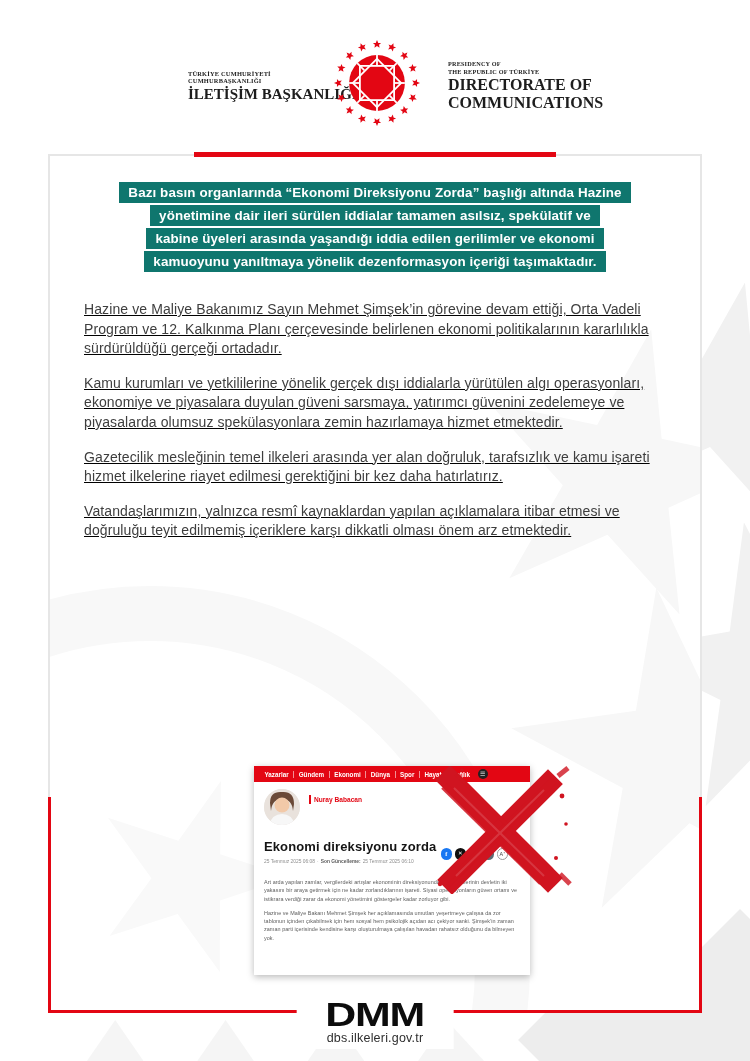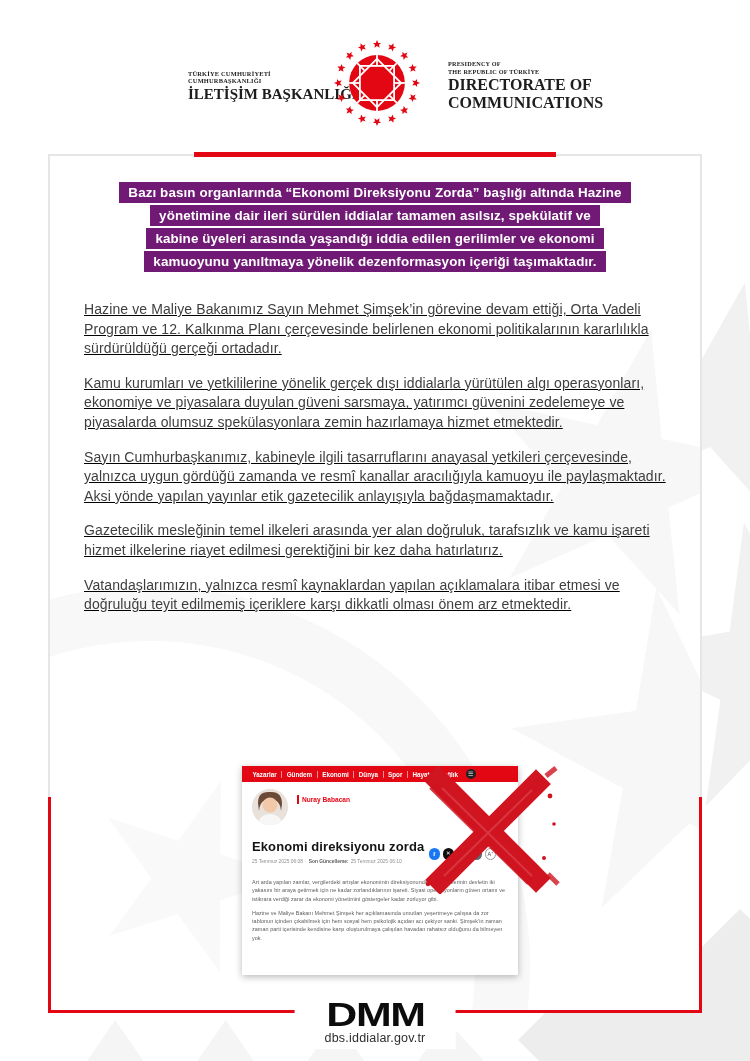--- a/index.html
+++ b/index.html
@@ -43,29 +43,29 @@
   .accent-top { position:absolute; top:-4px; left:50%; transform:translateX(-50%);
                 width:362px; height:5px; background:#e30613; z-index:3; }
   .accent-left { position:absolute; left:-2px; top:641px; bottom:-2px; width:3px; background:#e30613; z-index:3; }
   .accent-right { position:absolute; right:-2px; top:641px; bottom:-2px; width:3px; background:#e30613; z-index:3; }
   .accent-bottom { position:absolute; left:-2px; right:-2px; bottom:-2px; height:3px; background:#e30613; z-index:3; }
 
   .card-content { position:relative; z-index:2; width:100%; height:100%; }
 
   
   .highlight { position:absolute; top:26px; left:0; width:100%; text-align:center; }
-  .hl-line { display:block; margin:0 auto 2px; width:fit-content; background:#701a75; color:#ffffff;
+  .hl-line { display:block; margin:0 auto 2px; width:fit-content; background:#0f766e; color:#ffffff;
              font-size:13.4px; font-weight:bold; line-height:16px; padding:2.5px 9px; letter-spacing:.1px; }
 
   
   .paragraphs { position:absolute; top:144px; left:34px; width:586px;text-decoration:underline; }
   .paragraphs p { font-size:14px; line-height:19.6px; color:#3e3e3e; margin-bottom:15px; letter-spacing:.1px; }
 
   
-  .news { position:absolute; left:192px; top:610px; width:276px; height:209px;
+  .news { position:absolute; left:204px; top:610px; width:276px; height:209px;
           background:#ffffff; box-shadow:0 2px 7px rgba(0,0,0,.28); }
   .news-nav { display:flex; align-items:center; height:16px; background:#e30613; padding:0 6px; }
   .news-nav .nav-item { color:#ffffff; font-size:6.3px; font-weight:bold; padding:0 4.5px; white-space:nowrap; }
   .news-nav .nav-item + .nav-item { border-left:.5px solid rgba(255,255,255,.55); }
   .menu-btn { width:10px; height:10px; border-radius:50%; background:#222222; color:#ffffff;
               font-size:6px; line-height:10px; text-align:center; margin-left:3px; }
   .news-body { position:relative; padding:7px 10px 0; }
   .author-row { display:flex; align-items:flex-start; }
   .avatar { width:36px; height:36px; border-radius:50%; overflow:hidden; flex:0 0 36px; background:#e9e4e0; }
   .author-name { display:flex; align-items:center; margin:6px 0 0 9px; }
@@ -171,21 +171,20 @@
     <div class="highlight">
       <span class="hl-line">Bazı basın organlarında “Ekonomi Direksiyonu Zorda” başlığı altında Hazine</span>
       <span class="hl-line">yönetimine dair ileri sürülen iddialar tamamen asılsız, spekülatif ve</span>
       <span class="hl-line">kabine üyeleri arasında yaşandığı iddia edilen gerilimler ve ekonomi</span>
       <span class="hl-line">kamuoyunu yanıltmaya yönelik dezenformasyon içeriği taşımaktadır.</span>
     </div>
 
     <div class="paragraphs">
       <p>Hazine ve Maliye Bakanımız Sayın Mehmet Şimşek’in görevine devam ettiği, Orta Vadeli Program ve 12. Kalkınma Planı çerçevesinde belirlenen ekonomi politikalarının kararlılıkla sürdürüldüğü gerçeği ortadadır.</p>
       <p>Kamu kurumları ve yetkililerine yönelik gerçek dışı iddialarla yürütülen algı operasyonları, ekonomiye ve piyasalara duyulan güveni sarsmaya, yatırımcı güvenini zedelemeye ve piyasalarda olumsuz spekülasyonlara zemin hazırlamaya hizmet etmektedir.</p>
-      <p>Sayın Cumhurbaşkanımız, kabineyle ilgili tasarruflarını anayasal yetkileri çerçevesinde, yalnızca uygun gördüğü zamanda ve resmî kanallar aracılığıyla kamuoyu ile paylaşmaktadır. Aksi yönde yapılan yayınlar etik gazetecilik anlayışıyla bağdaşmamaktadır.</p>
       <p>Gazetecilik mesleğinin temel ilkeleri arasında yer alan doğruluk, tarafsızlık ve kamu işareti hizmet ilkelerine riayet edilmesi gerektiğini bir kez daha hatırlatırız.</p>
       <p>Vatandaşlarımızın, yalnızca resmî kaynaklardan yapılan açıklamalara itibar etmesi ve doğruluğu teyit edilmemiş içeriklere karşı dikkatli olması önem arz etmektedir.</p>
     </div>
 
     <div class="news">
       <div class="news-nav">
         <span class="nav-item">Yazarlar</span>
         <span class="nav-item">Gündem</span>
         <span class="nav-item">Ekonomi</span>
         <span class="nav-item">Dünya</span>
@@ -258,14 +257,14 @@
           <path d="M28,22 L118,110" stroke-width="2"></path>
           <path d="M118,24 L30,110" stroke-width="2"></path>
         </g>
       </svg>
     </div>
   </div>
 </div>
 
 <div class="footer">
   <div class="dmm">DMM</div>
-  <div class="dmm-url">dbs.iddialar.gov.tr</div>
+  <div class="dmm-url">dbs.ilkeleri.gov.tr</div>
 </div>
 
 </body></html>

